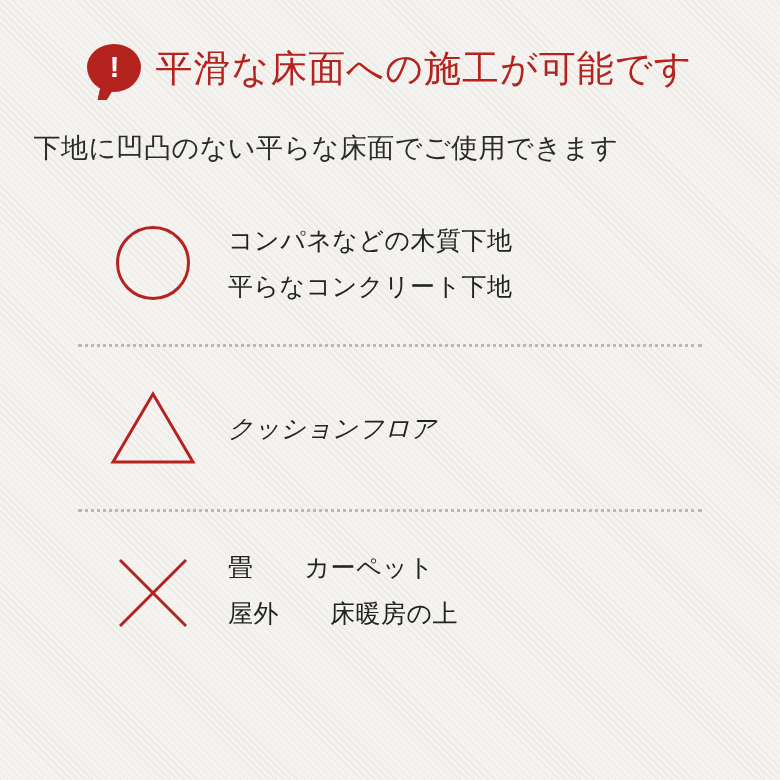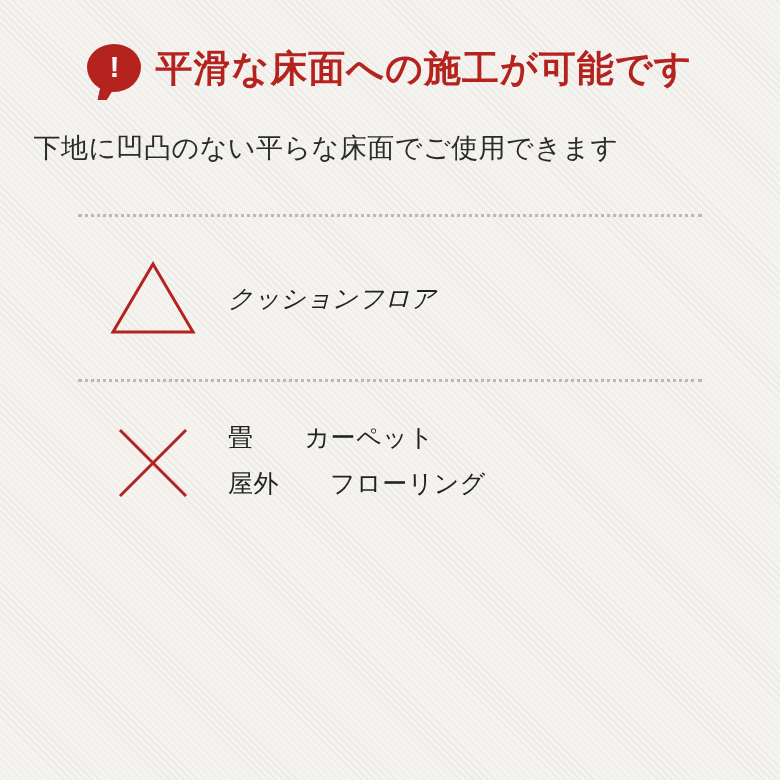--- a/index.html
+++ b/index.html
@@ -71,21 +71,21 @@
     font-size: 30px;
     font-weight: bold;
     line-height: 1;
     letter-spacing: 0;
     position: relative;
     top: -1px;
   }
   .headline {
     color: #b5231f;
     font-size: 37px;
-    font-weight: bold;
+    font-weight: normal;
     letter-spacing: 1px;
     white-space: nowrap;
     line-height: 1;
   }
 
   
   .subheading {
     position: absolute;
     left: 0;
     top: 130px;
@@ -170,20 +170,29 @@
     <div class="bubble">
       <span class="bubble-mark">!</span>
     </div>
     <div class="headline">平滑な床面への施工が可能です</div>
   </div>
 
   <div class="subheading">下地に凹凸のない平らな床面でご使用できます</div>
 
   <div class="rows">
 
+    <div class="row row-ok">
+      <div class="row-icon">
+        <div class="circle-icon"></div>
+      </div>
+      <div class="row-text">
+        <div>コンパネなどの木質下地</div>
+        <div>平らなコンクリート下地</div>
+      </div>
+    </div>
 
     <div class="divider"></div>
 
     <div class="row row-tri">
       <div class="row-icon">
         <svg class="tri-svg" width="88" height="76" viewBox="0 0 88 76" aria-hidden="true">
           <polygon points="44,4 84,72 4,72" fill="none" stroke="#b5231f" stroke-width="3"></polygon>
         </svg>
       </div>
       <div class="row-text">
@@ -196,18 +205,18 @@
 
     <div class="row row-ng">
       <div class="row-icon">
         <svg class="cross-svg" width="78" height="78" viewBox="0 0 78 78" aria-hidden="true">
           <line x1="6" y1="6" x2="72" y2="72" stroke="#b5231f" stroke-width="3"></line>
           <line x1="72" y1="6" x2="6" y2="72" stroke="#b5231f" stroke-width="3"></line>
         </svg>
       </div>
       <div class="row-text">
         <div>畳　　カーペット</div>
-        <div>屋外　　フローリング</div>
+        <div>屋外　　床暖房の上</div>
       </div>
     </div>
 
   </div>
 </div>
 
 </body></html>

